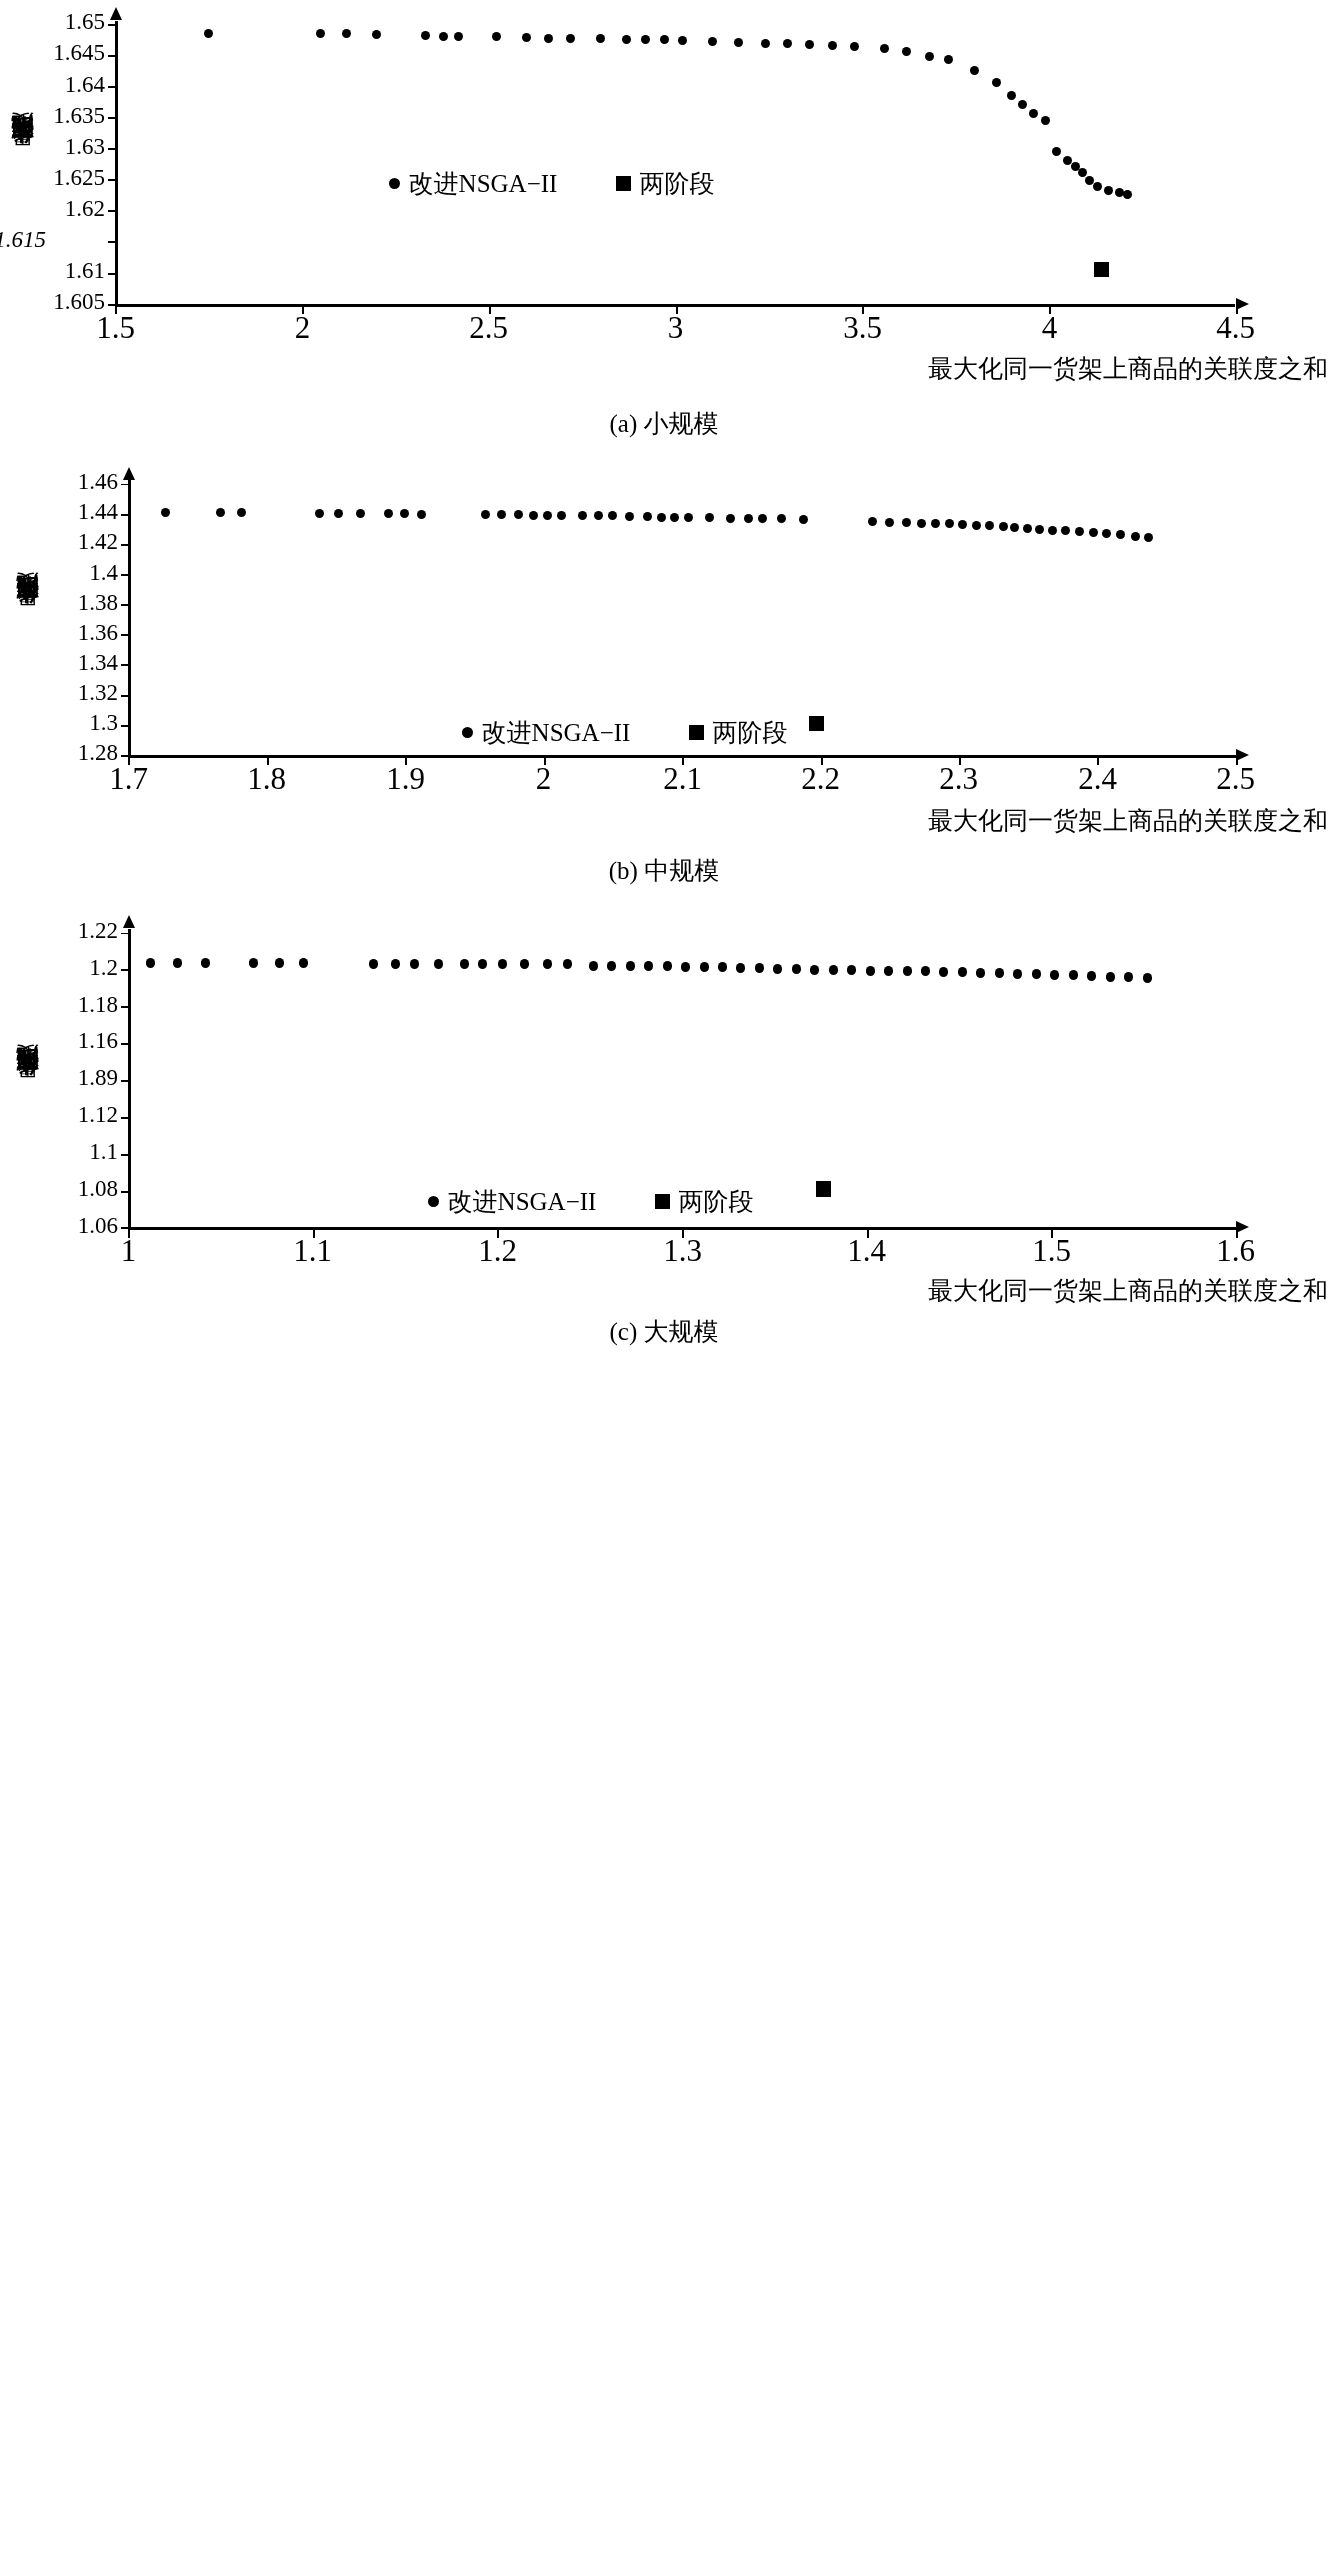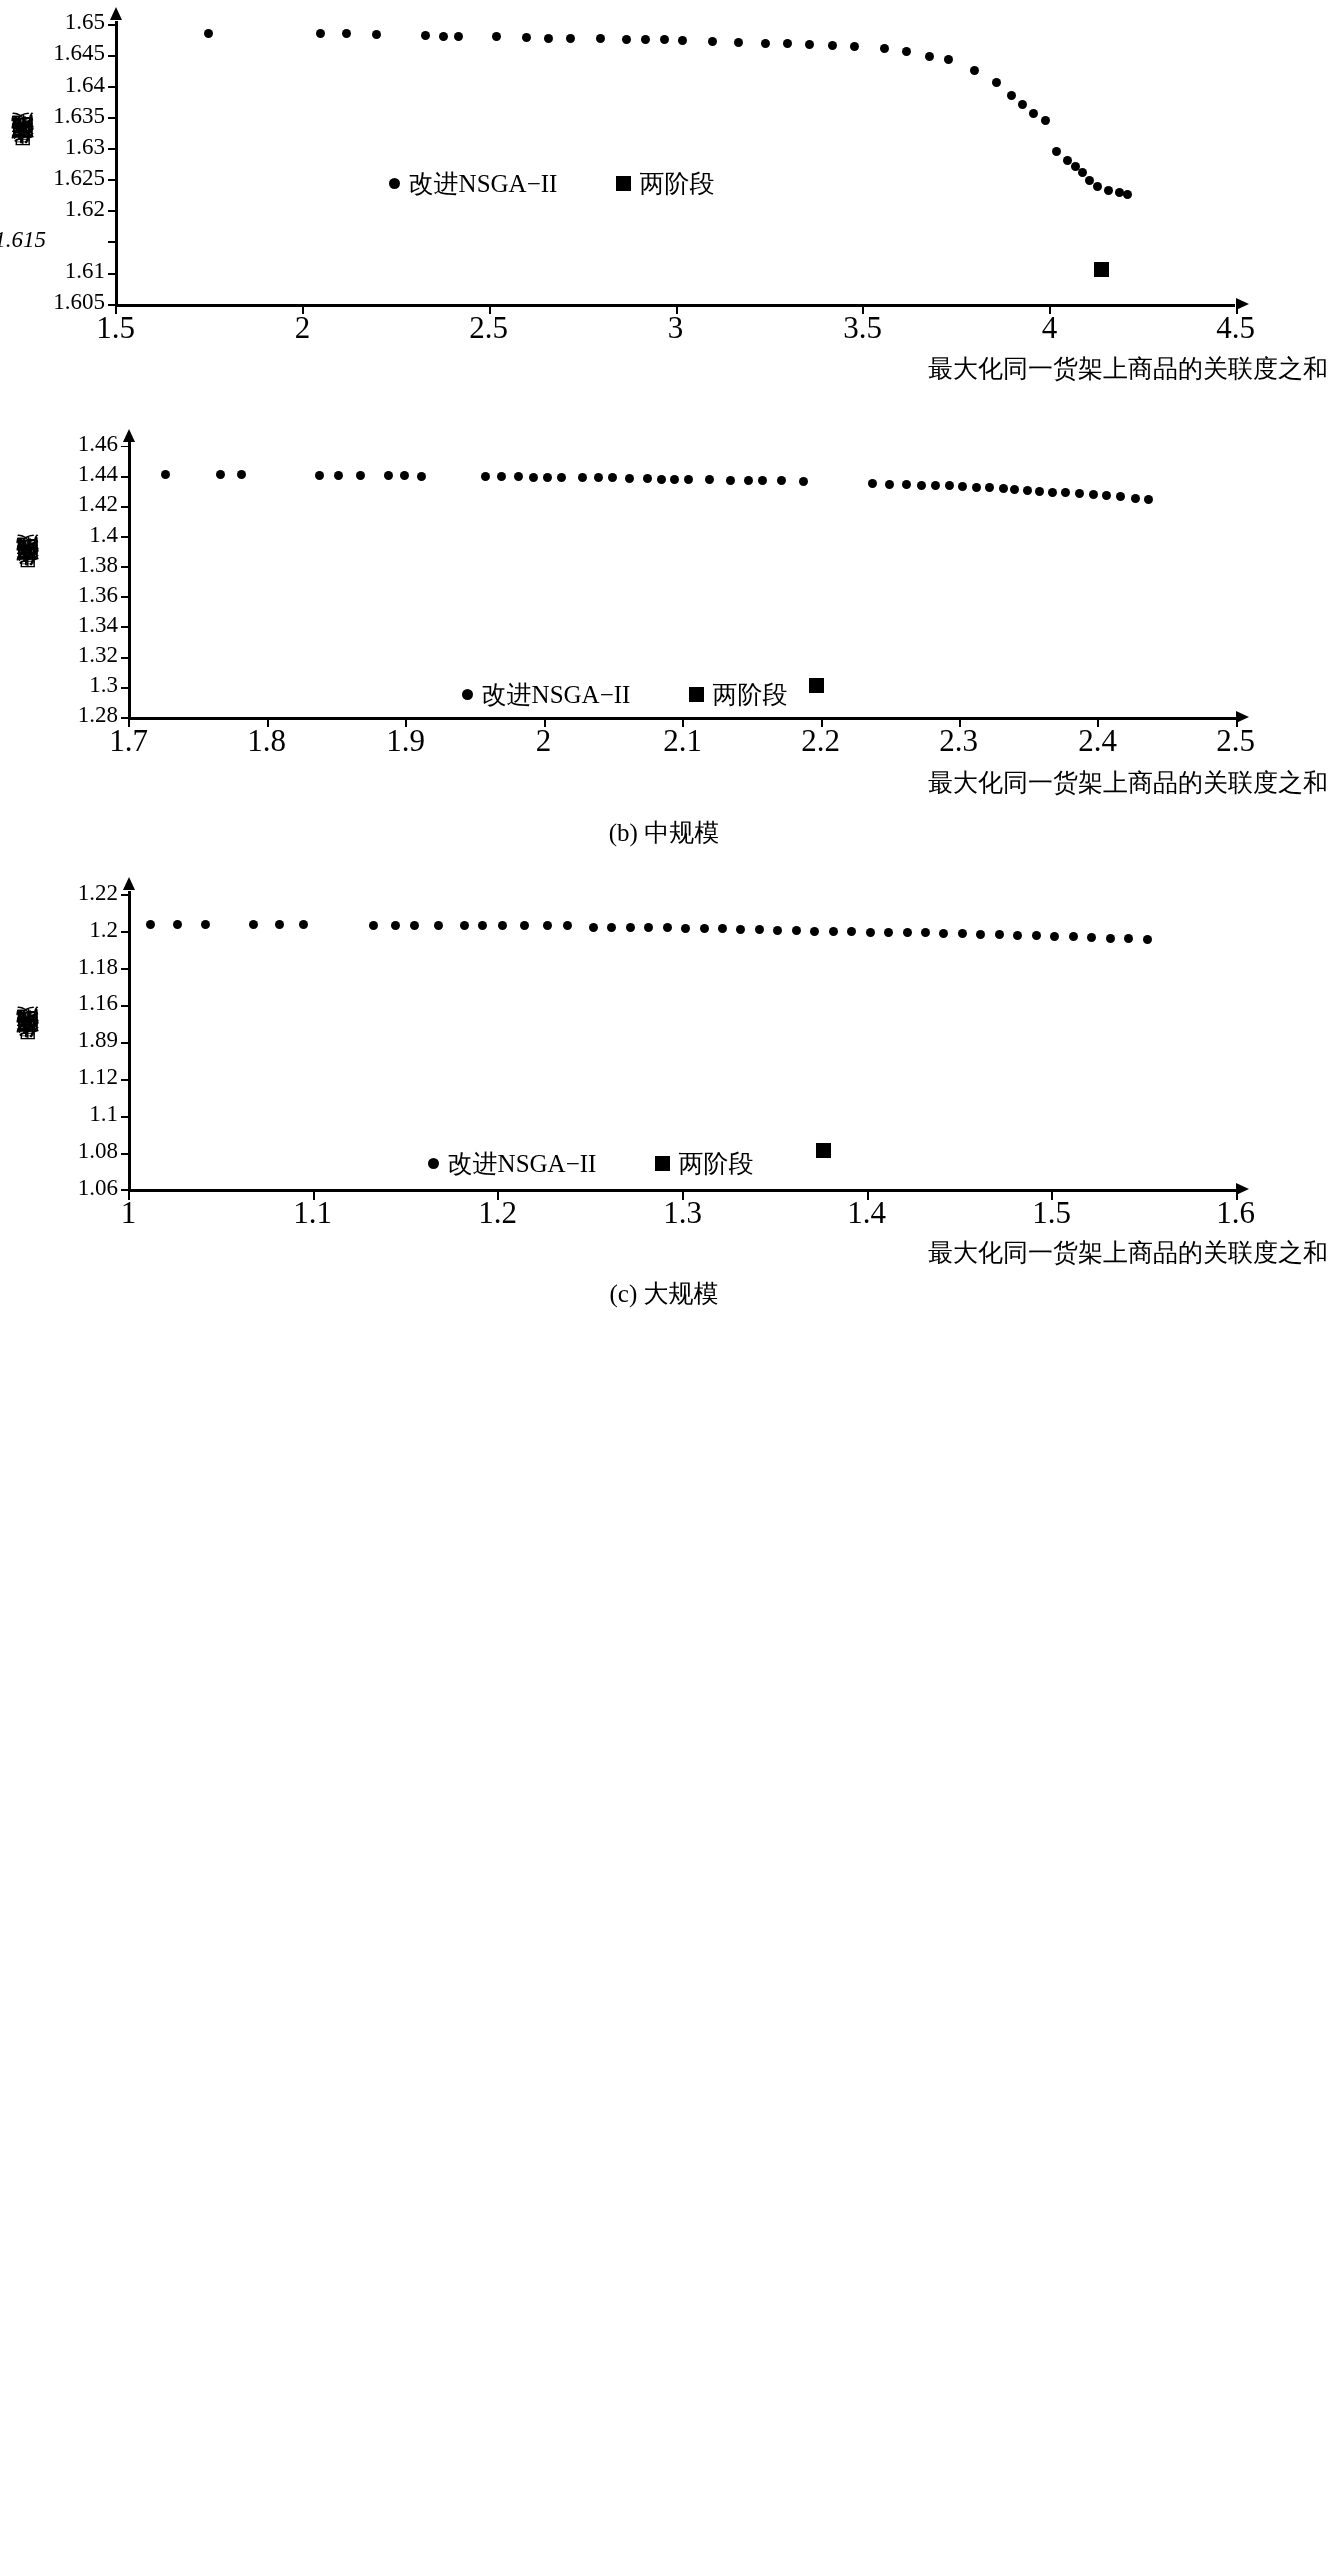--- a/index.html
+++ b/index.html
@@ -214,20 +214,21 @@
         </div>
       <div class="legend" id="legend-a" style="left:389px; top:167px;">
         <span class="lg-dot"></span>
         <span>改进NSGA−II</span>
         <span class="gap"></span>
         <span class="lg-sq"></span>
         <span>两阶段</span>
       </div>
       <div class="xlabel" style="left:0; top:352px;">最大化同一货架上商品的关联度之和</div>
     </div>
+    <div class="caption" style="margin-top:5.1px;">(a) 小规模</div>
 
     <div class="plot-wrap" id="wrap-b" style="height:385px; margin-top:24px;">
       <div class="ylabel" style="left:12px; top:8.6px; height:291px;">最大化货架与储位的匹配度</div>
       <div id="ticks-b-y">
           <div class="ytick" style="right: 1210px; top: 276px;">1.28</div>
           <div class="axis-line" style="left: 121px; top: 291px; width: 7.7px; height: 1.7px;"></div>
           <div class="ytick" style="right: 1210px; top: 246px;">1.3</div>
           <div class="axis-line" style="left: 121px; top: 261px; width: 7.7px; height: 1.7px;"></div>
           <div class="ytick" style="right: 1210px; top: 216px;">1.32</div>
           <div class="axis-line" style="left: 121px; top: 231px; width: 7.7px; height: 1.7px;"></div>

